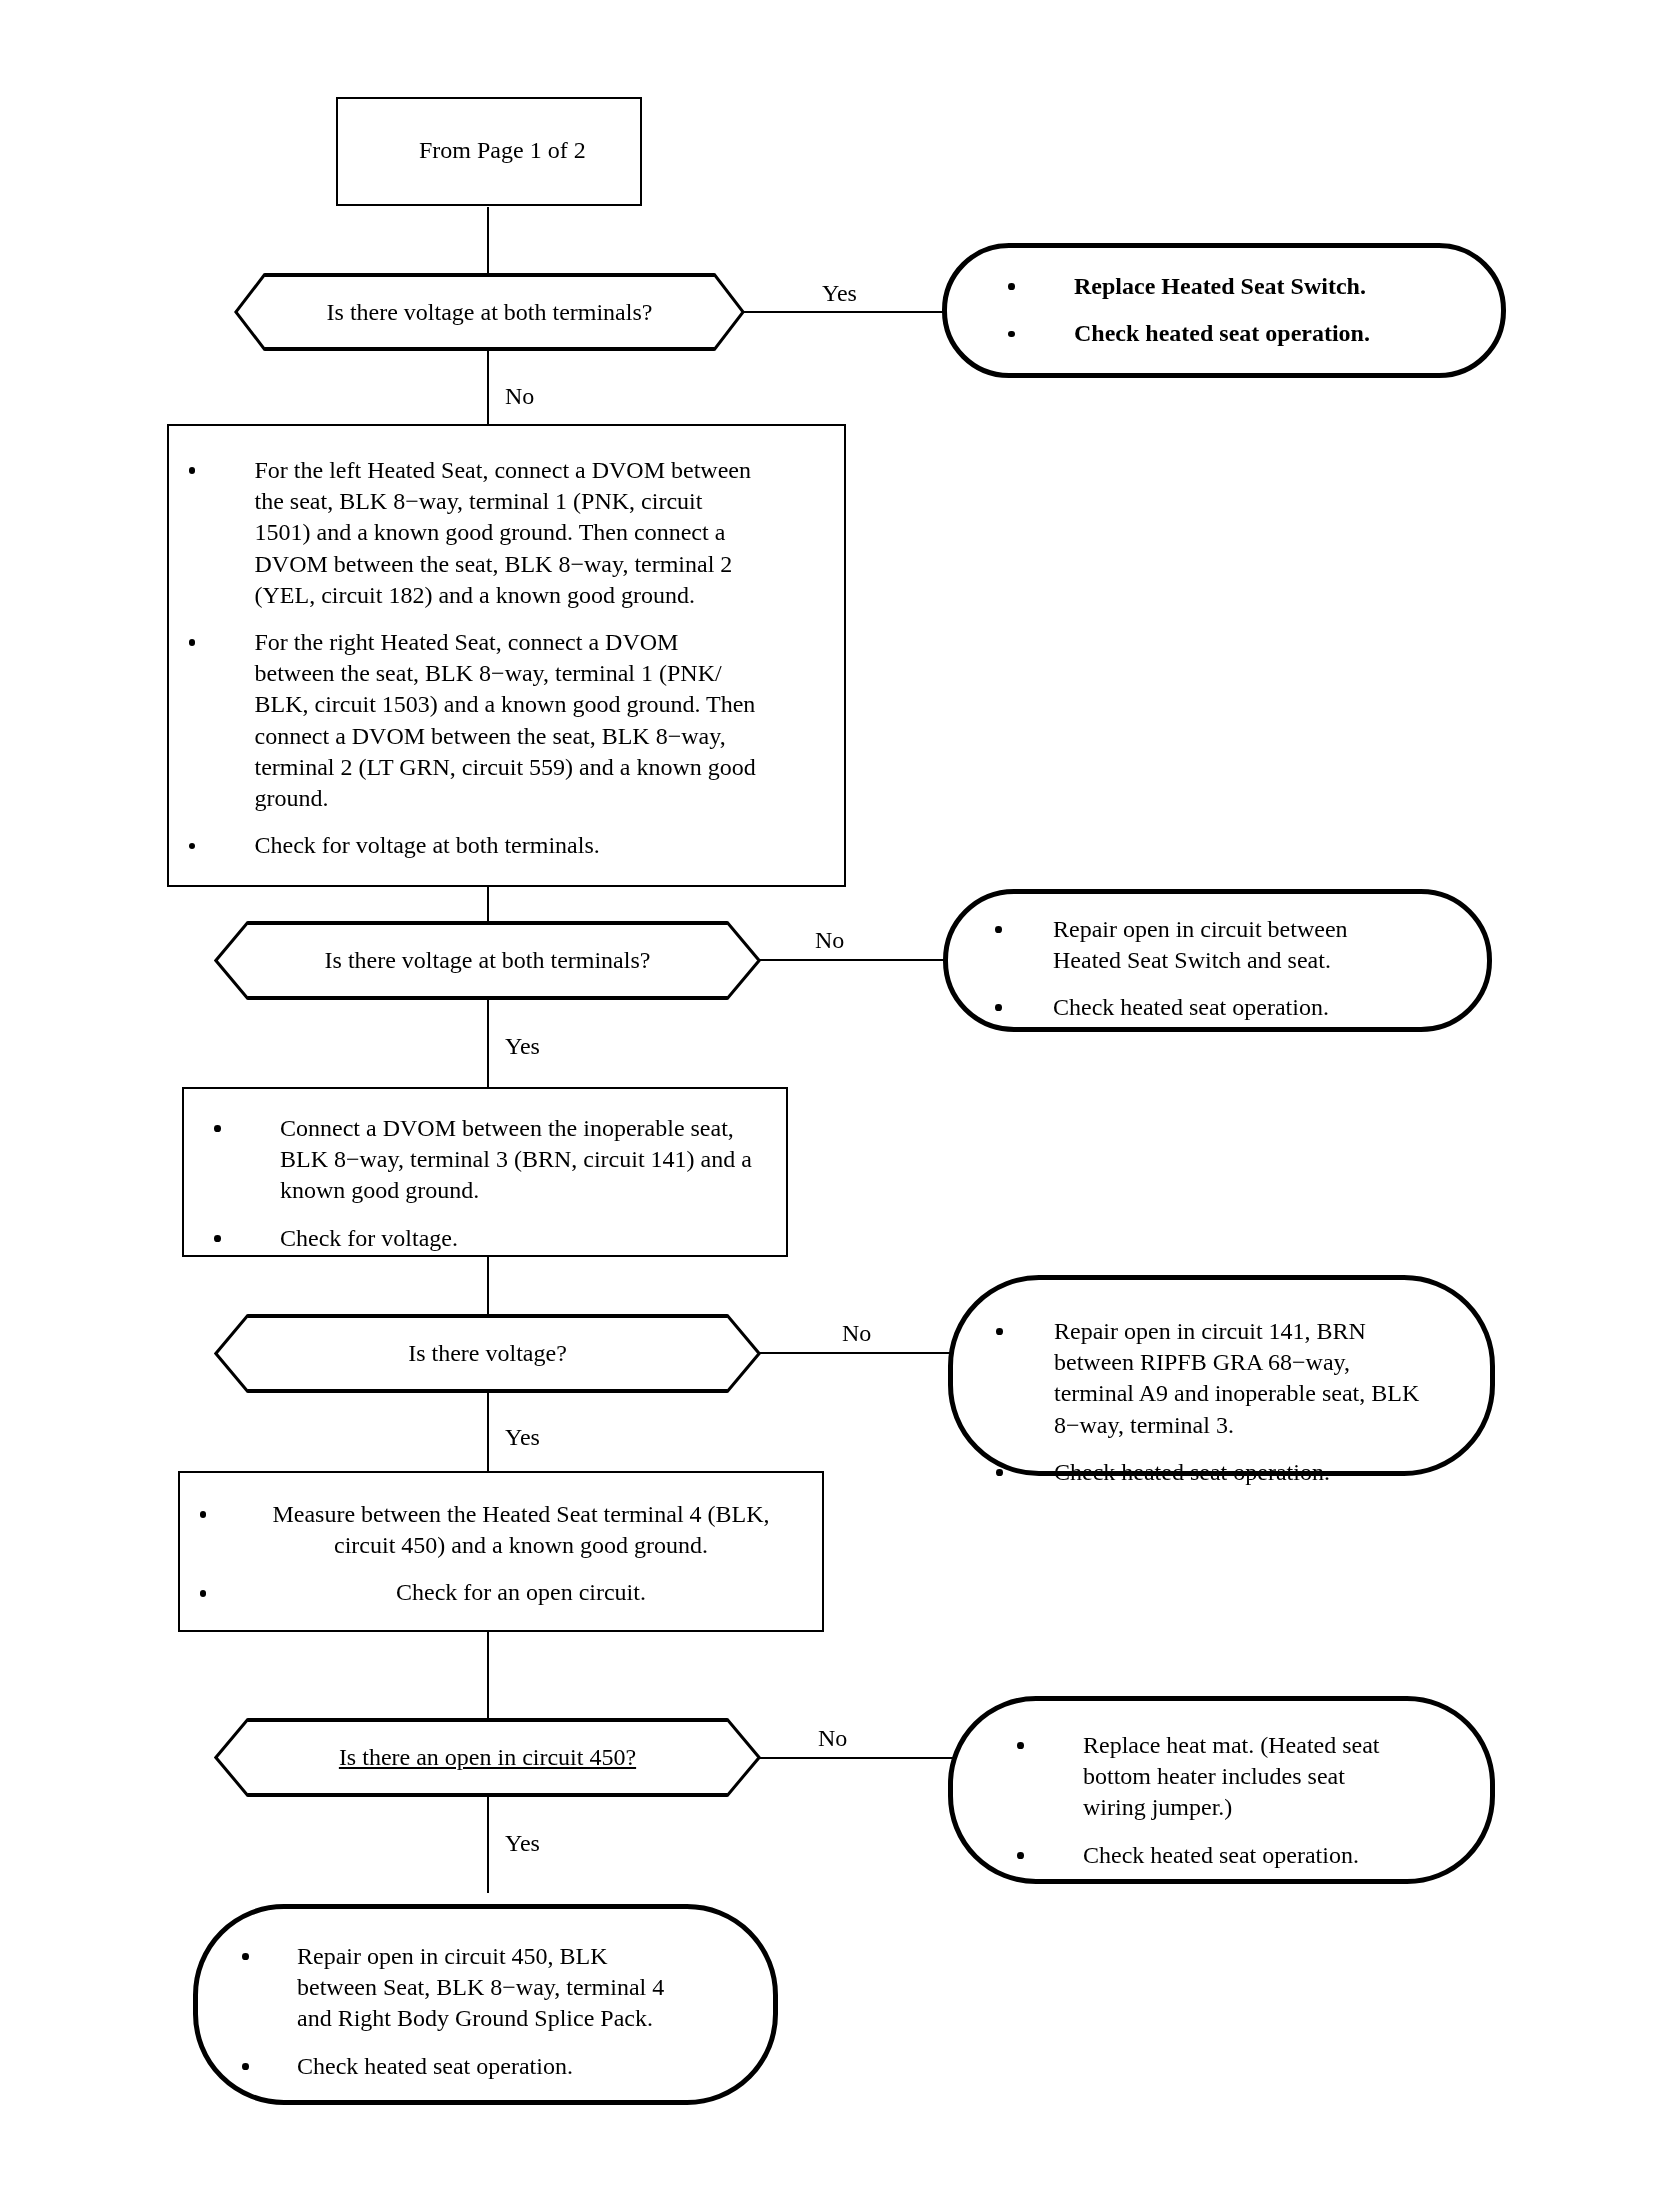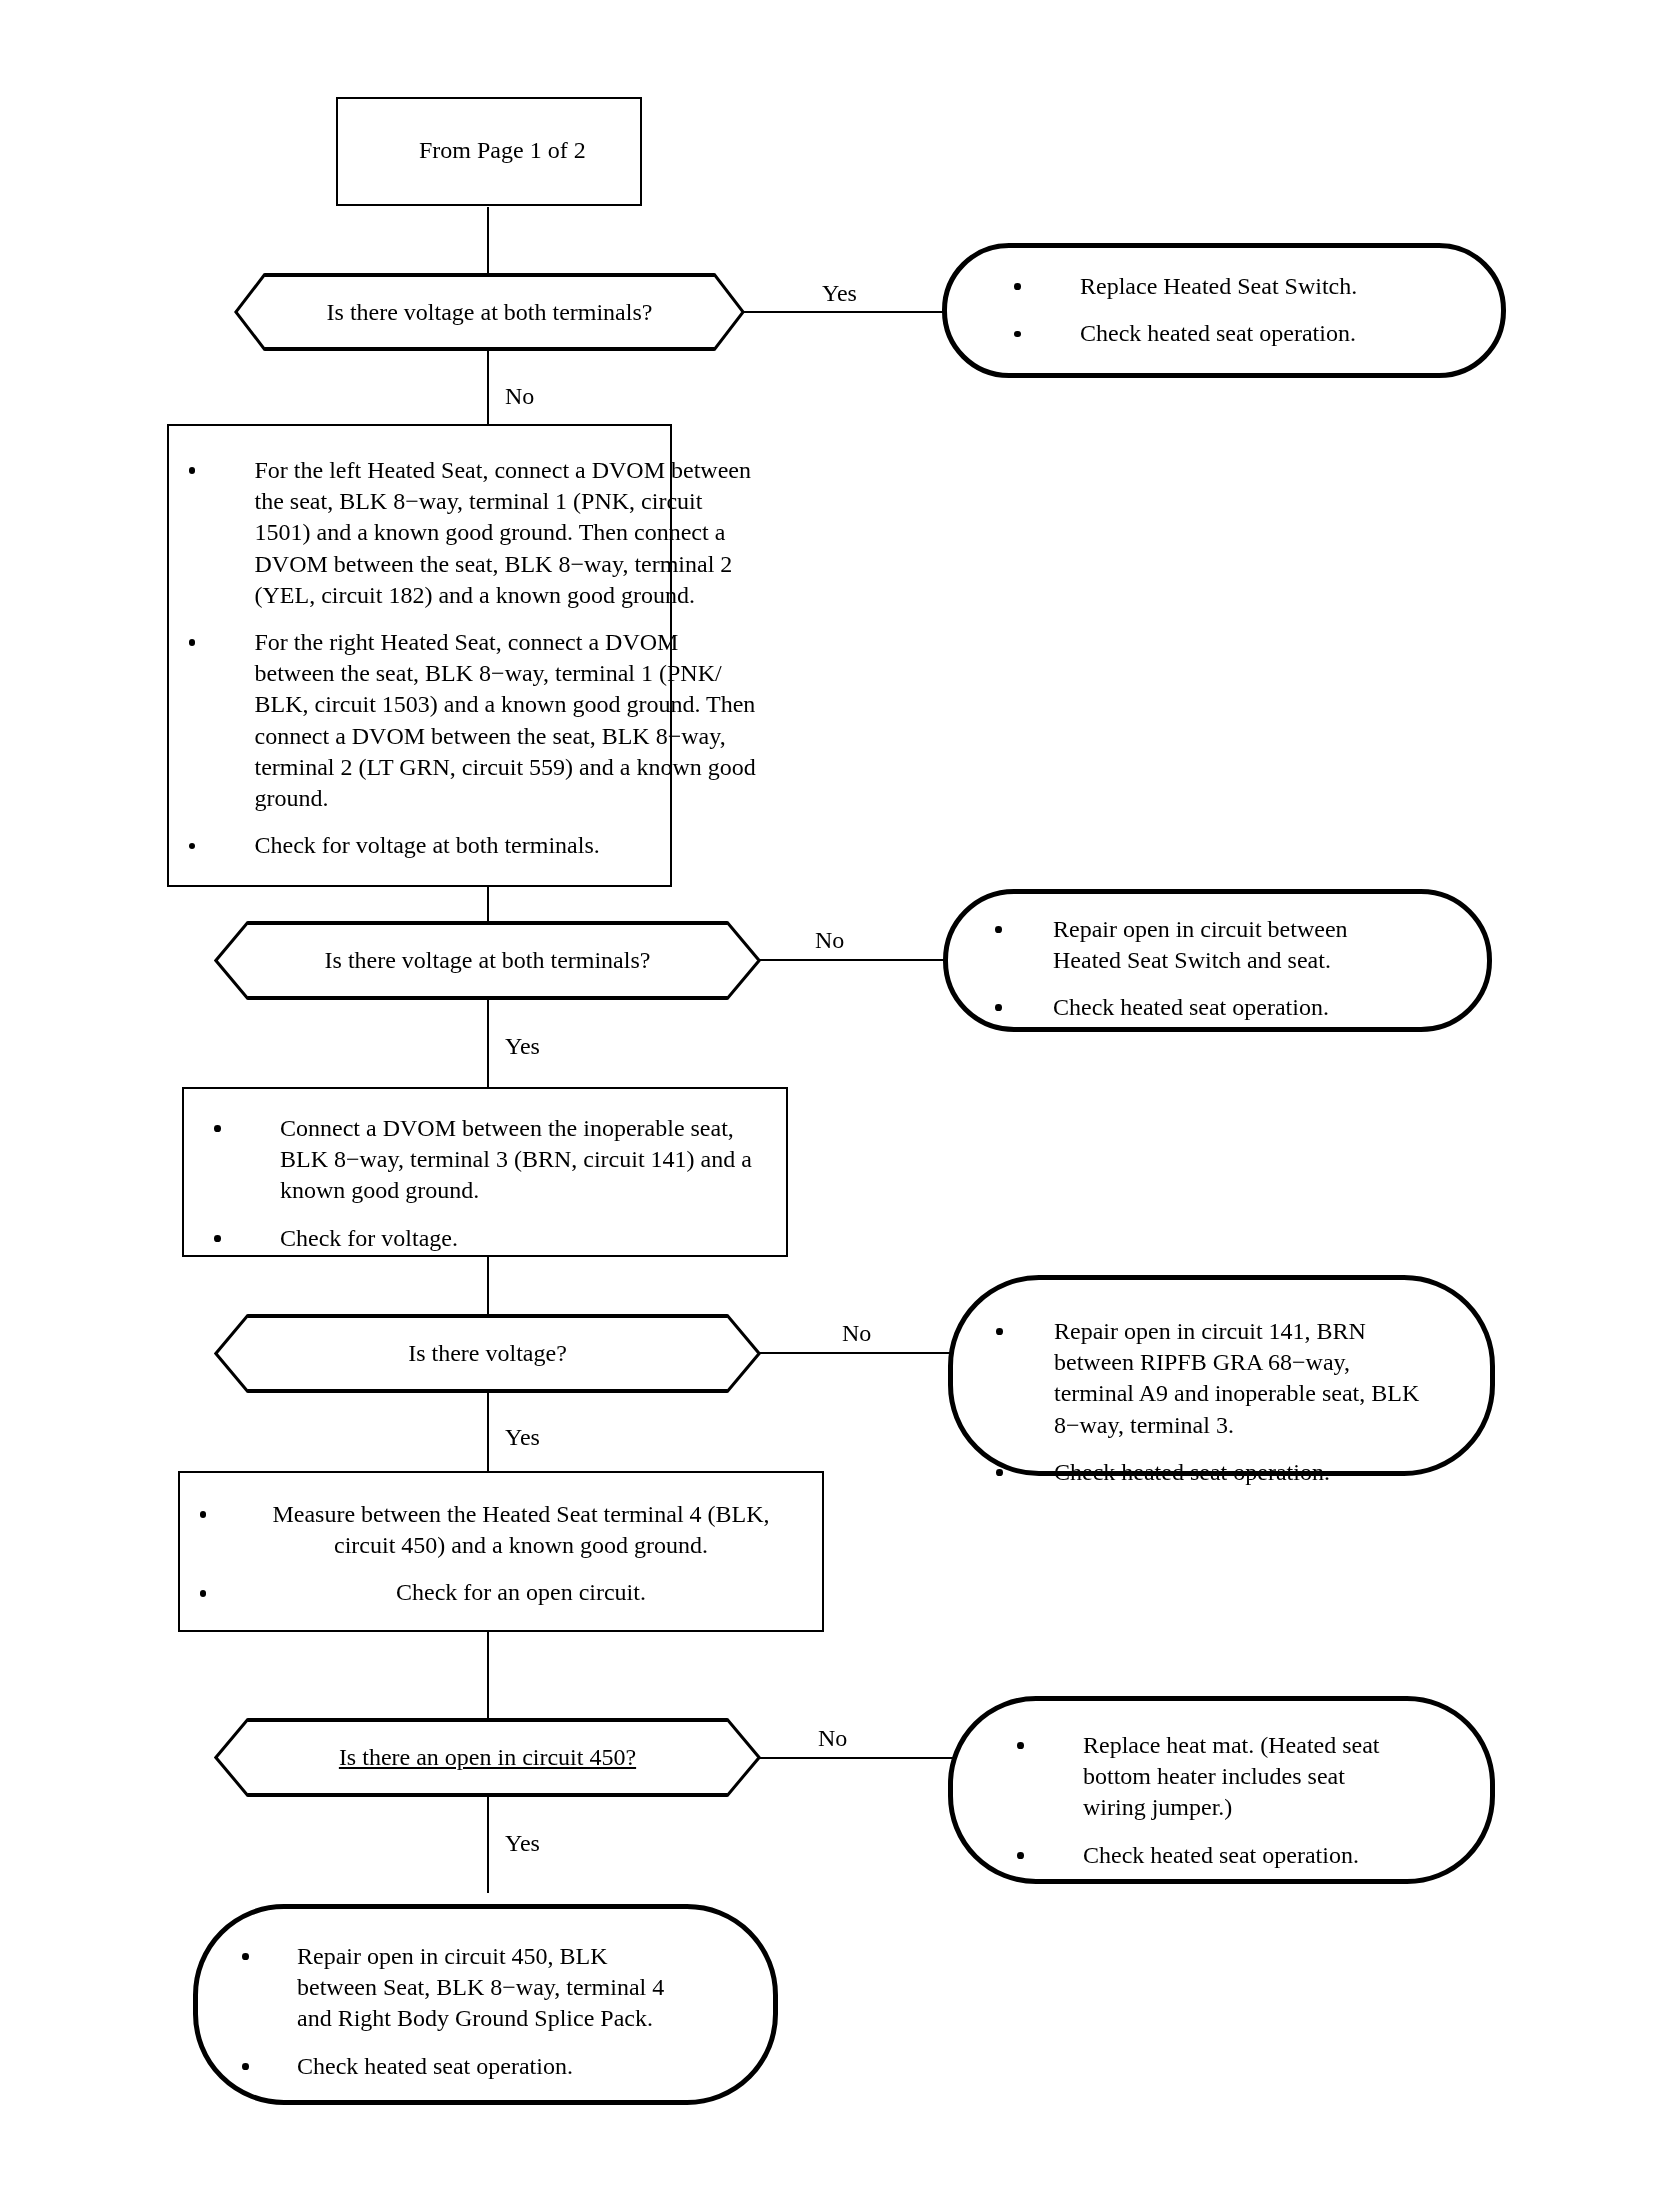--- a/index.html
+++ b/index.html
@@ -138,33 +138,33 @@
     <div class="hex-label" style="top:25.5px;">Is there voltage at both terminals?</div>
   </div>
 
   <div class="hline" style="left:743px; top:311px; width:202px;"></div>
   <div class="branch-label" style="left:822px; top:280px;">Yes</div>
 
   <div class="vline" style="left:487px; top:350px; height:75px;"></div>
   <div class="branch-label" style="left:505px; top:383px;">No</div>
 
   <div class="round-node" style="left:942px; top:243px; width:564px; height:135px; border-radius:67px;">
-    <ul class="bullets b-indent-lg" style="left:67px; top:23px; width:462px;">
+    <ul class="bullets b-indent-lg" style="left:61px; top:23px; width:462px;font-weight:bold;">
       <li>
         <span class="dot"></span>
         <span class="btext">Replace Heated Seat Switch.</span>
       </li>
       <li>
         <span class="dot"></span>
         <span class="btext">Check heated seat operation.</span>
       </li>
     </ul>
   </div>
 
-  <div class="rect-node" style="left:167px; top:424px; width:505px; height:463px;">
+  <div class="rect-node" style="left:167px; top:424px; width:679px; height:463px;">
     <ul class="bullets b-indent-lg" style="left:19.5px; top:29px; width:571px;">
       <li>
         <span class="dot"></span>
         <span class="btext">For the left Heated Seat, connect a DVOM between the seat, BLK 8−way, terminal 1 (PNK, circuit 1501) and a known good ground. Then connect a DVOM between the seat, BLK 8−way, terminal 2 (YEL, circuit 182) and a known good ground.</span>
       </li>
       <li>
         <span class="dot"></span>
         <span class="btext">For the right Heated Seat, connect a DVOM between the seat, BLK 8−way, terminal 1 (PNK/ BLK, circuit 1503) and a known good ground. Then connect a DVOM between the seat, BLK 8−way, terminal 2 (LT GRN, circuit 559) and a known good ground.</span>
       </li>
       <li>

